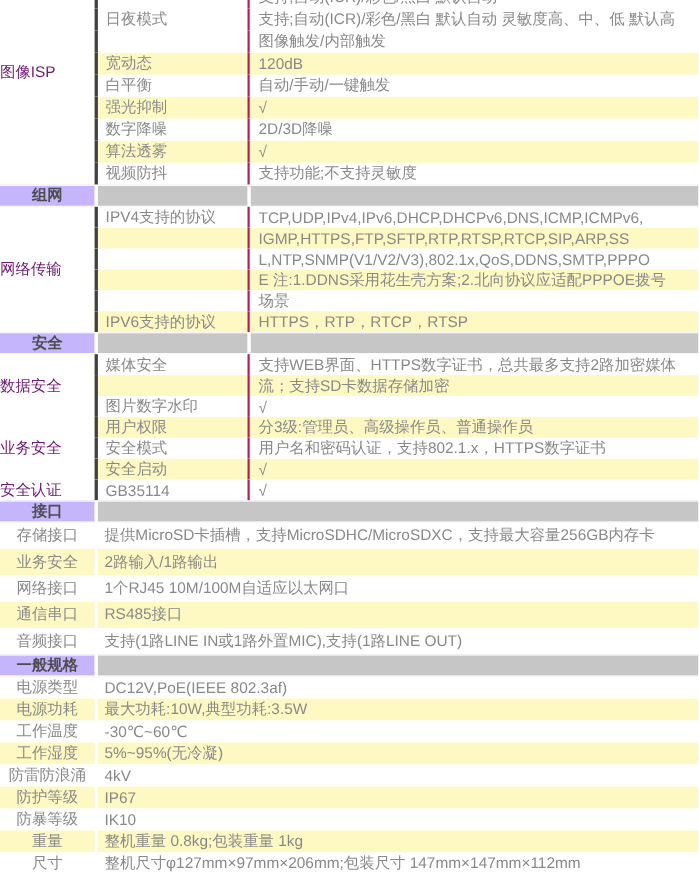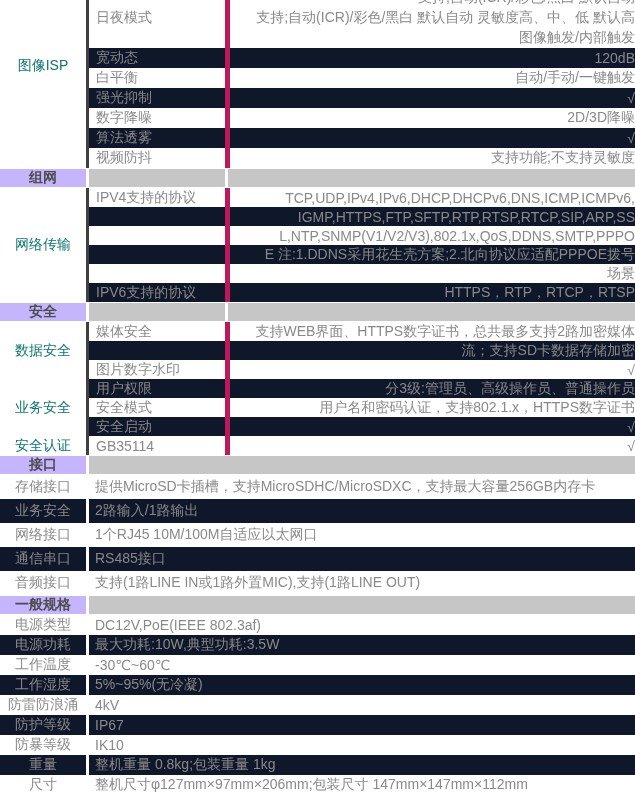--- a/index.html
+++ b/index.html
@@ -4,25 +4,25 @@
 <style>
   html,body{margin:0;padding:0;background:#ffffff;}
   body{width:635px;font-family:"Liberation Sans","DejaVu Sans",sans-serif;}
   #spec-sheet{width:635px;}
   table.spec{width:635px;border-collapse:separate;border-spacing:0;table-layout:fixed;}
   col.c-cat{width:86px;}
   col.c-name{width:139px;}
   td{padding:0;box-sizing:border-box;font-size:14px;color:#898989;vertical-align:middle;
      white-space:nowrap;overflow:hidden;}
   tr.w td{background:#ffffff;}
-  tr.g td{background:#0f172a;}
-  td.cat{background:#ffffff !important;text-align:center;color:#0f766e;}
+  tr.g td{background:#fef9c3;}
+  td.cat{background:#ffffff !important;color:#701a75;}
   td.cat .cat-shift{display:inline-block;transform:translateY(-22px);}
   td.name{border-left:3px solid #404040;padding-left:7px;}
-  td.val{border-left:5px solid #be185d;padding-left:8px;text-align:right;}
+  td.val{border-left:2px solid #be185d;padding-left:8px;}
   td.lbl{text-align:center;}
   td.val2{border-left:3px solid #ffffff;padding-left:6px;}
   tr.hdr td{background:#c6c6c6;height:20px;border-top:1px solid #ffffff;border-bottom:1px solid #ffffff;
             color:#4d4d4d;font-weight:600;}
   tr.hdr td.h1{background:#c4b5fd;text-align:center;}
   tr.hdr td.h2{border-left:3px solid #ffffff;}
   tr.sliver td{height:8px;background:#ffffff;}
   .clipwrap{height:8px;overflow:hidden;}
   .clipwrap .cliptext{margin-top:-13px;line-height:20px;font-size:14px;color:#898989;}
 </style>

